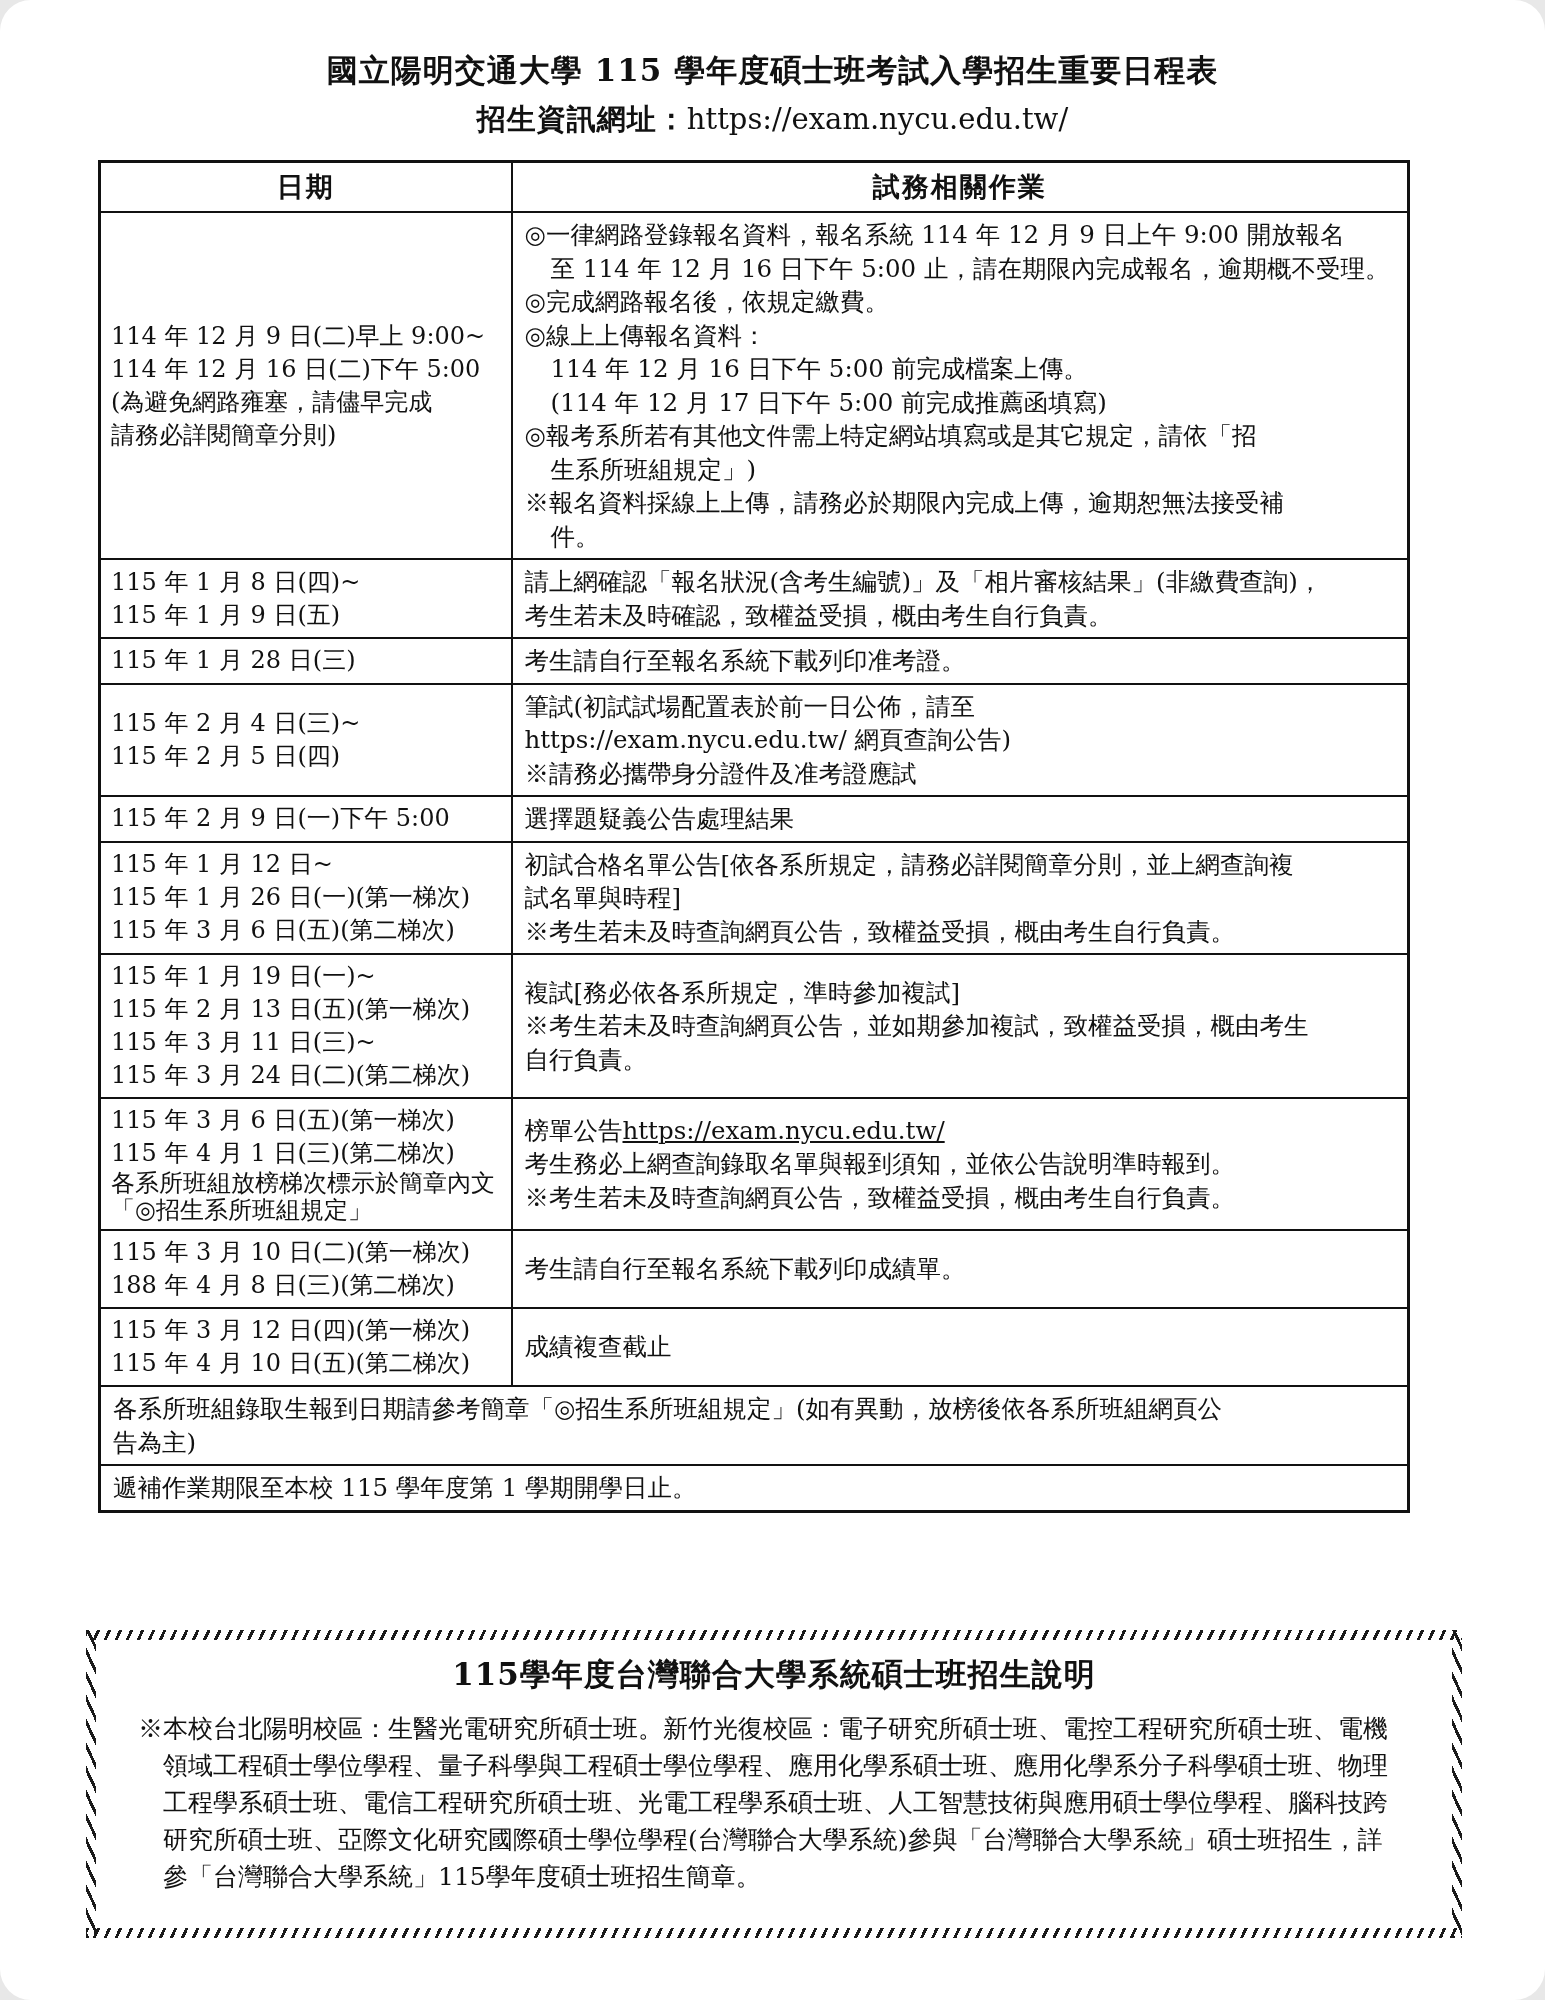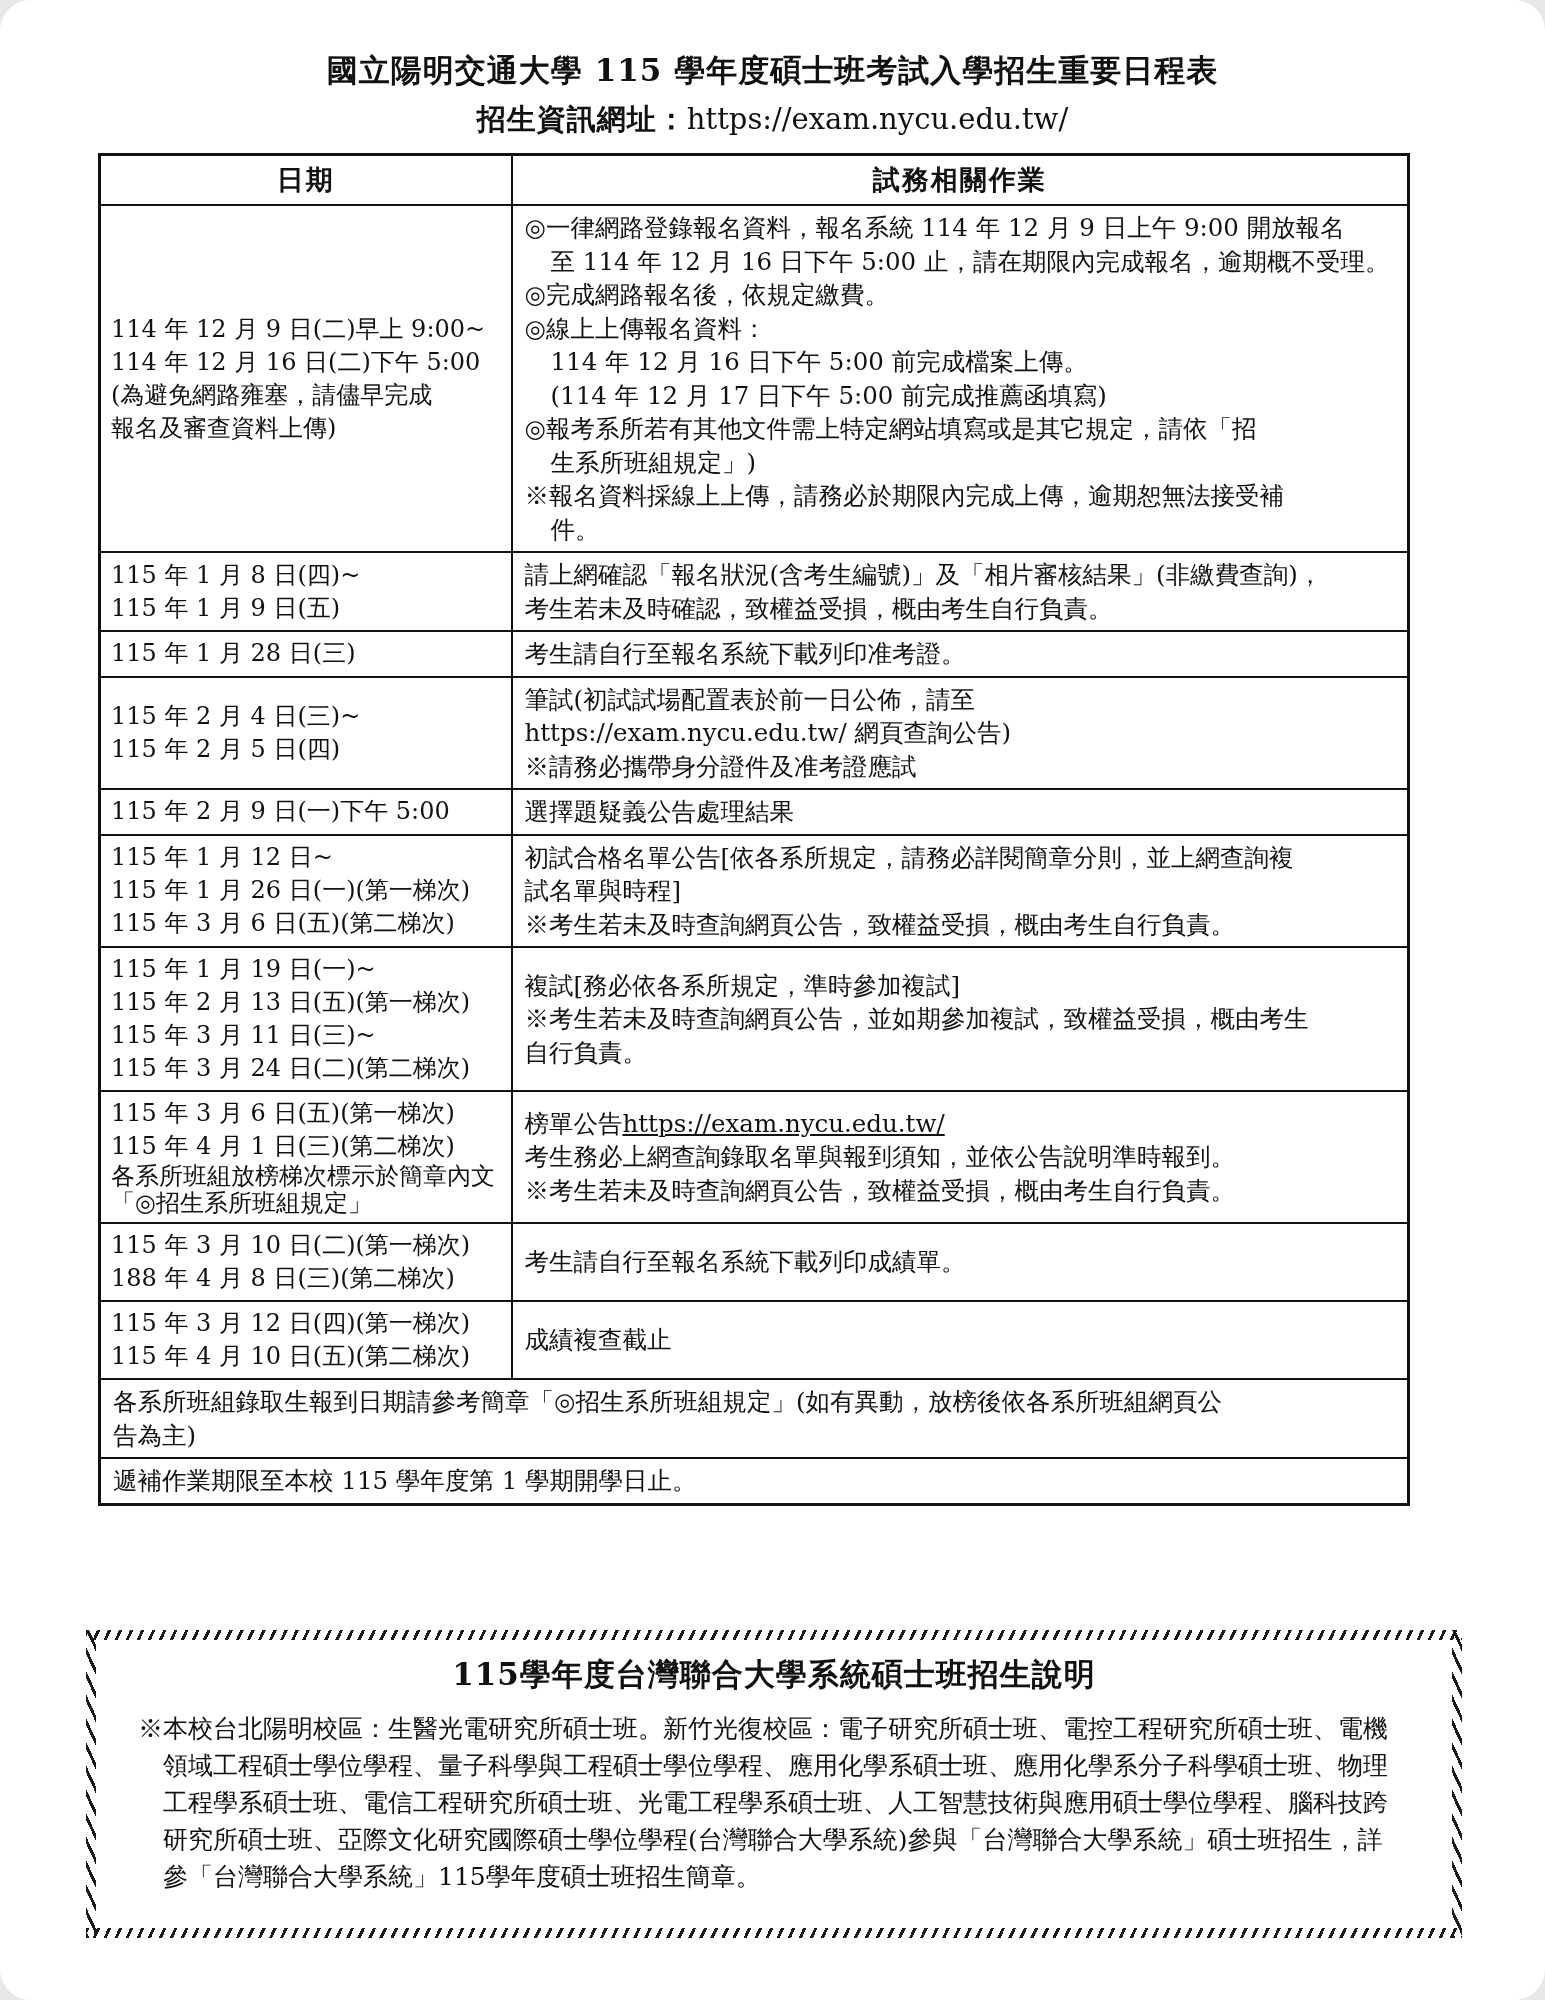--- a/index.html
+++ b/index.html
@@ -15,21 +15,21 @@
     font-size:31px; font-weight:bold; letter-spacing:1px;
   }
   .doc-subtitle {
     margin-top:8px; text-align:center;
     font-size:29px; font-weight:bold; letter-spacing:1px;
   }
   .doc-subtitle .url { font-weight:normal; letter-spacing:0; }
 
   table.schedule {
     border-collapse:collapse; table-layout:fixed;
-    margin:13px 0 0 98px; width:1312px;
+    margin:20px 0 0 98px; width:1312px;
     border:3px solid #111;
   }
   table.schedule th, table.schedule td { border:2px solid #111; }
   table.schedule th {
     font-size:27px; font-weight:bold; padding:6px 0; letter-spacing:2px;
   }
   col.c-date { width:412px; }
   .date-cell {
     padding:5px 24px 5px 10px; vertical-align:middle;
     font-size:24px;
@@ -91,21 +91,21 @@
         <th>日期</th>
         <th>試務相關作業</th>
       </tr>
     </thead>
     <tbody id="schedule-body">
         <tr>
           <td class="date-cell">
             <div class="date-line">114 年 12 月 9 日(二)早上 9:00~</div>
             <div class="date-line">114 年 12 月 16 日(二)下午 5:00</div>
             <div class="date-line">(為避免網路雍塞，請儘早完成</div>
-            <div class="date-line">報名及審查資料上傳)</div>
+            <div class="date-line">請務必詳閱簡章分則)</div>
           </td>
           <td class="content-cell">
             <div class="line">◎一律網路登錄報名資料，報名系統 114 年 12 月 9 日上午 9:00 開放報名</div>
             <div class="line indent">至 114 年 12 月 16 日下午 5:00 止，請在期限內完成報名，逾期概不受理。</div>
             <div class="line">◎完成網路報名後，依規定繳費。</div>
             <div class="line">◎線上上傳報名資料：</div>
             <div class="line indent">114 年 12 月 16 日下午 5:00 前完成檔案上傳。</div>
             <div class="line indent">(114 年 12 月 17 日下午 5:00 前完成推薦函填寫)</div>
             <div class="line">◎報考系所若有其他文件需上特定網站填寫或是其它規定，請依「招</div>
             <div class="line indent">生系所班組規定」)</div>

